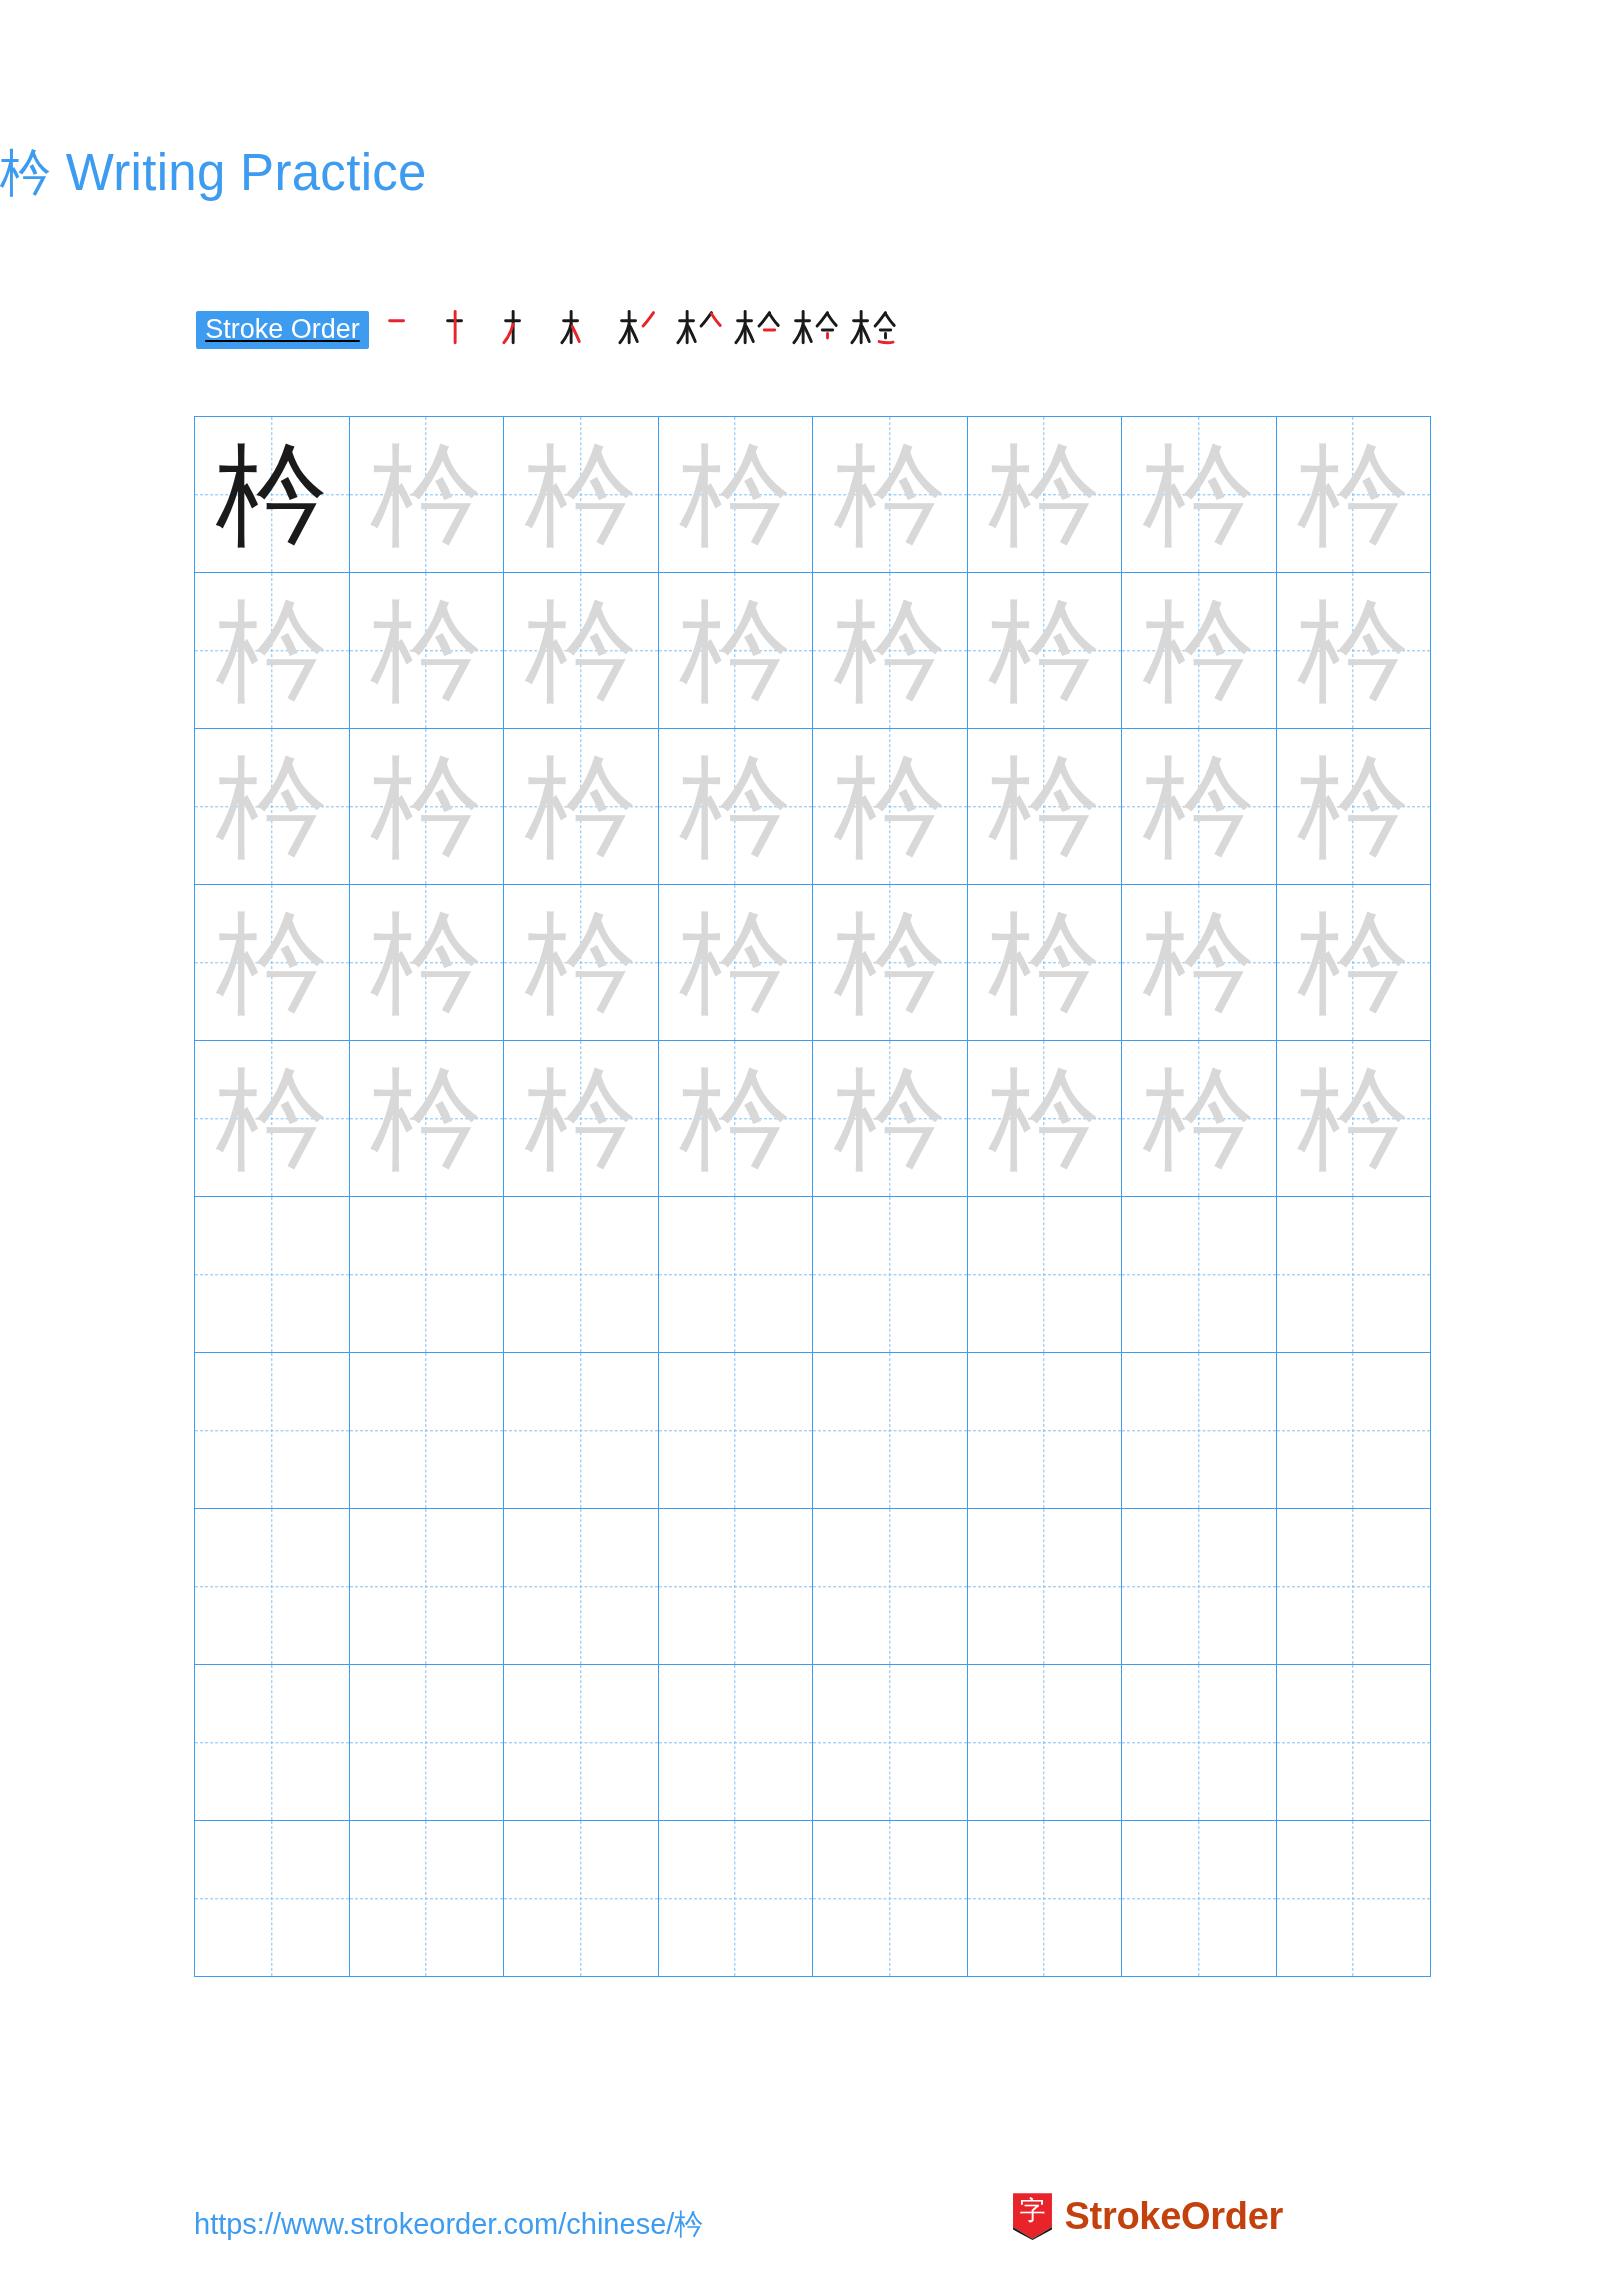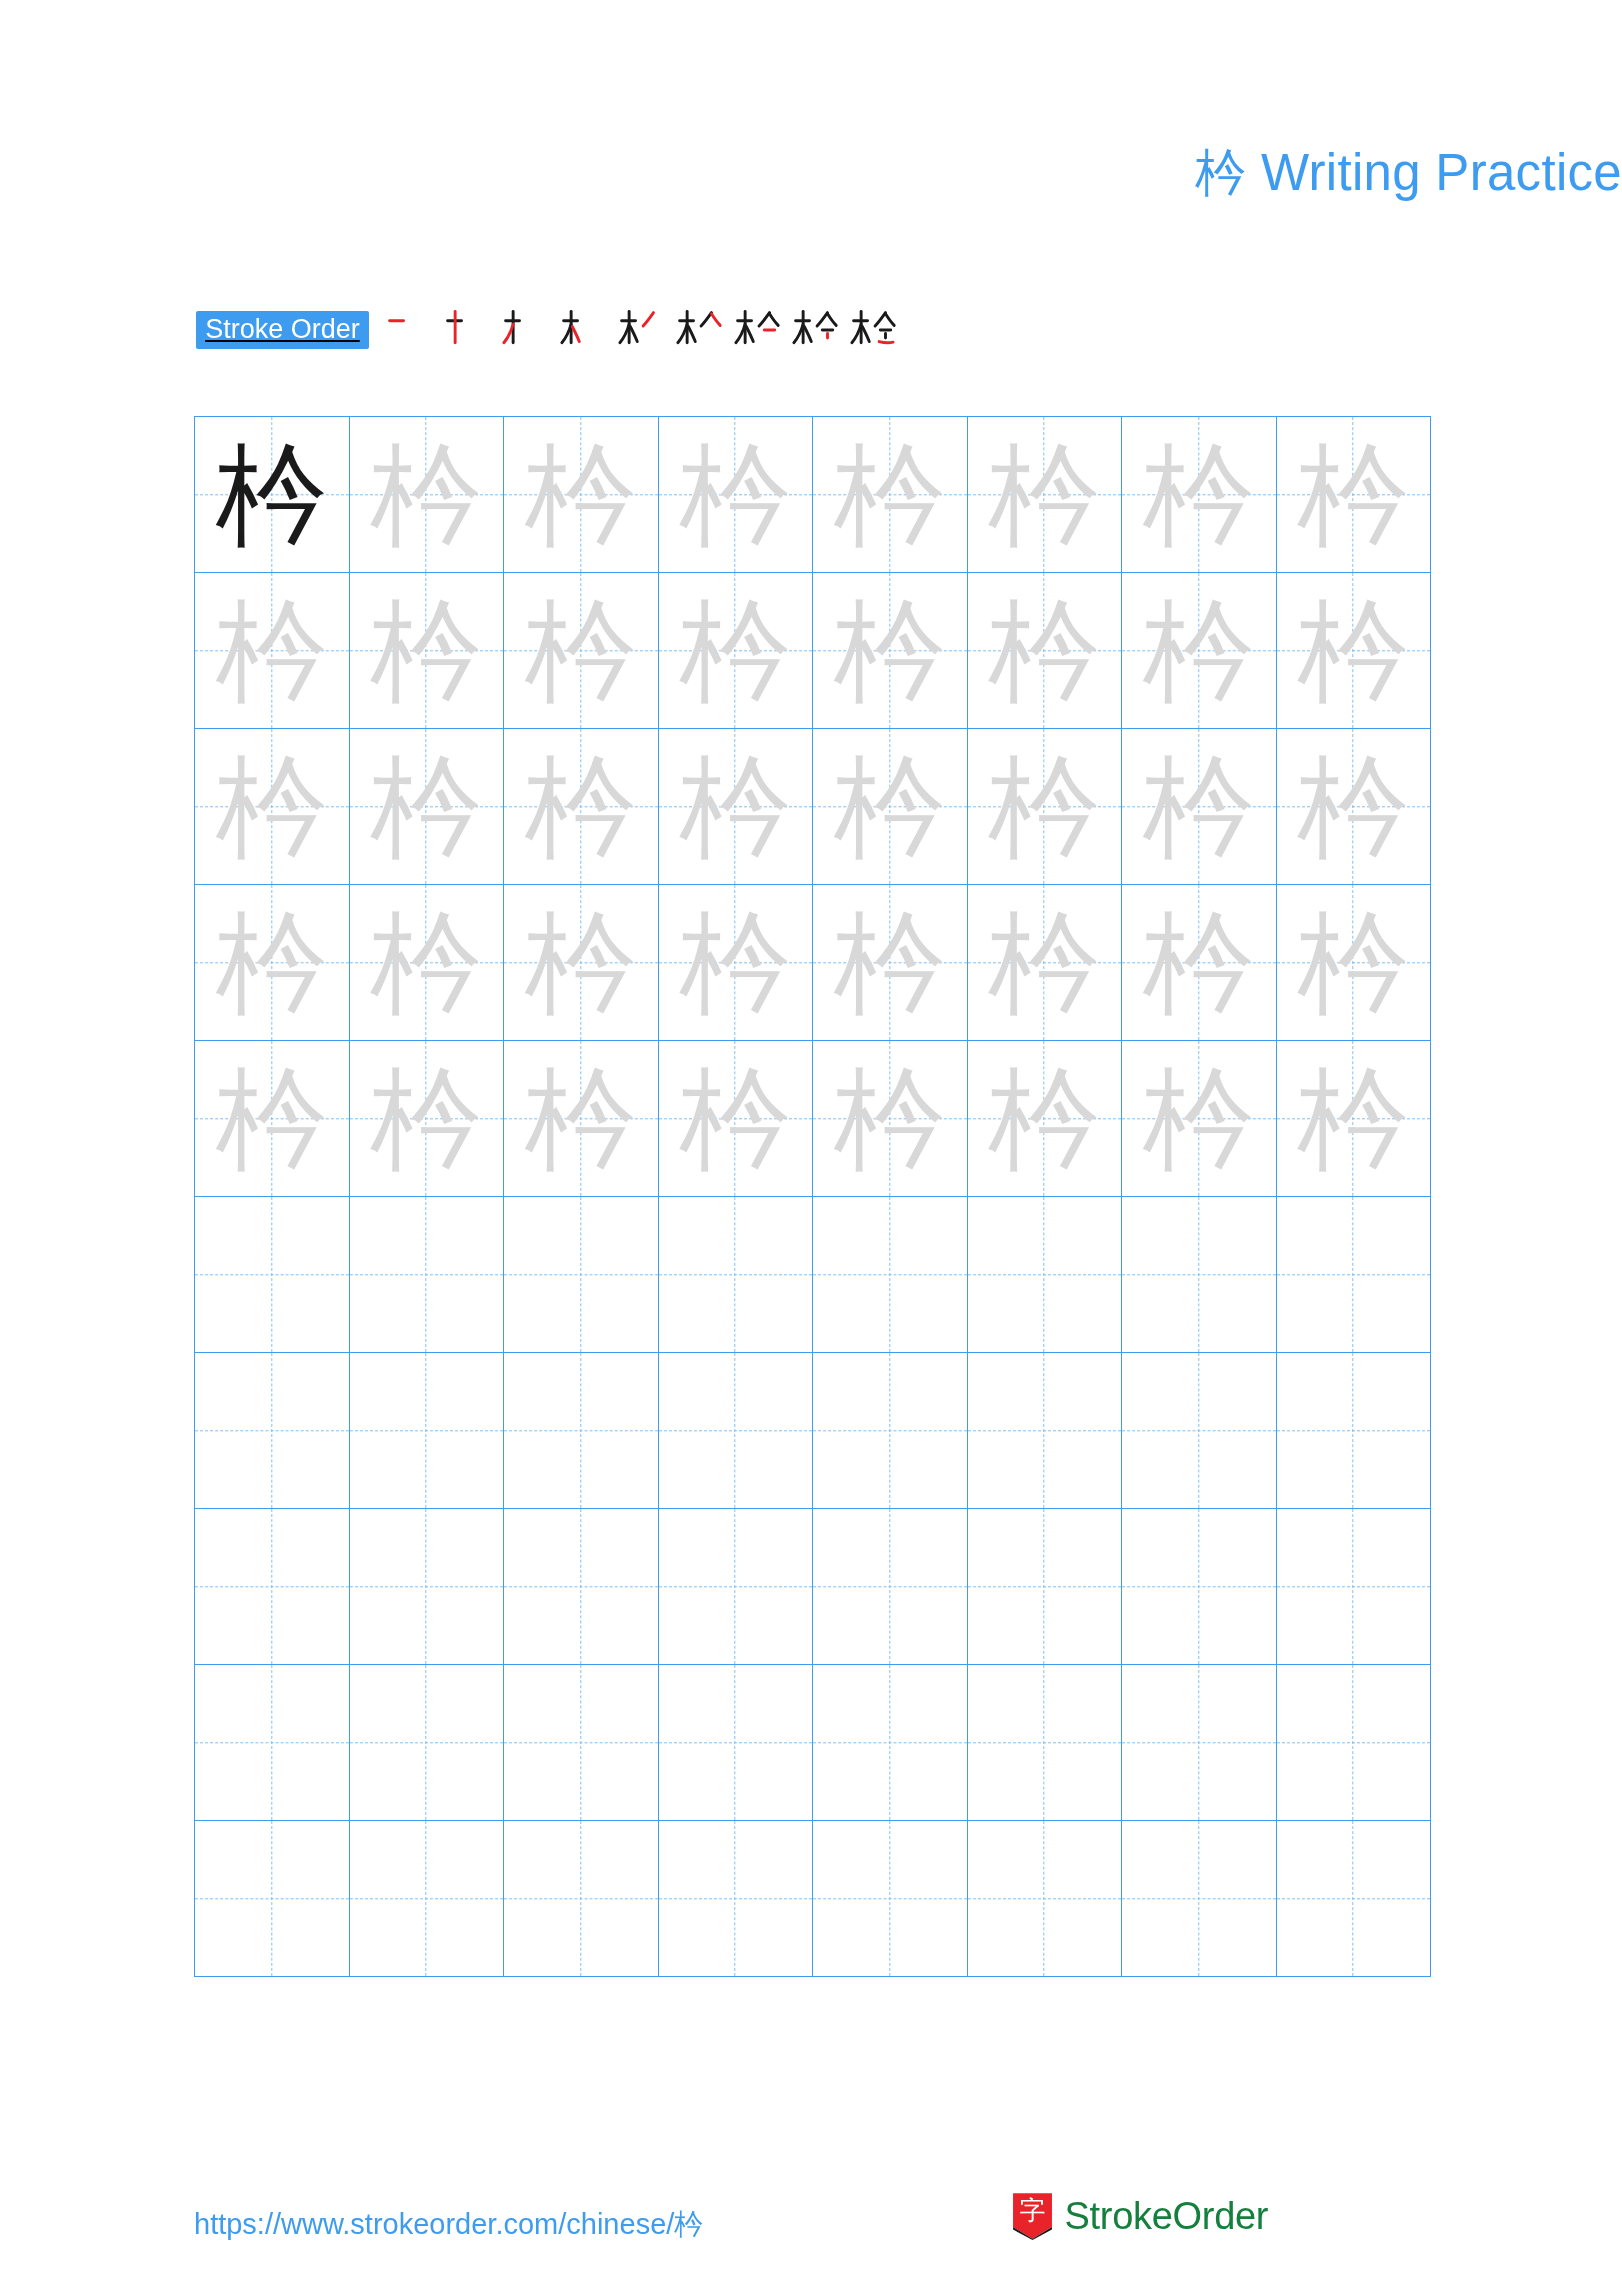--- a/index.html
+++ b/index.html
@@ -14,21 +14,21 @@
     position: relative;
     overflow: hidden;
   }
 
   
   #page-title {
     position: absolute;
     top: 105px;
     left: 0;
     width: 100%;
-    text-align: right;
+    text-align: left;
     color: #3d9bf0;
     font-size: 51px;
     font-weight: 400;
     letter-spacing: 0.3px;
     white-space: nowrap;
   }
 
   
   #stroke-order-row {
     position: absolute;
@@ -138,22 +138,22 @@
   }
   #footer-logo {
     width: 43px;
     height: 48px;
     position: relative;
     margin-right: 10.5px;
     flex: 0 0 auto;
   }
   #footer-brand-name {
     font-size: 38px;
-    font-weight: normal;
-    color: #15803d;
+    font-weight: bold;
+    color: #c2410c;
     white-space: nowrap;
     letter-spacing: -0.3px;
   }
 </style>
 </head>
 <body>
 
 <h1 id="page-title">枔 Writing Practice</h1>
 
 <div id="stroke-order-row">

